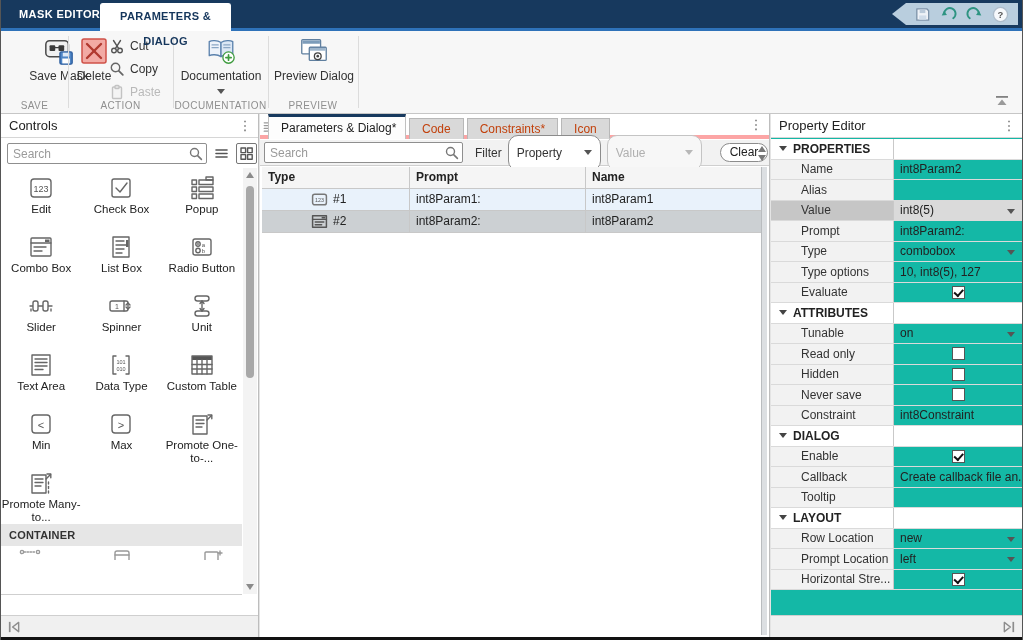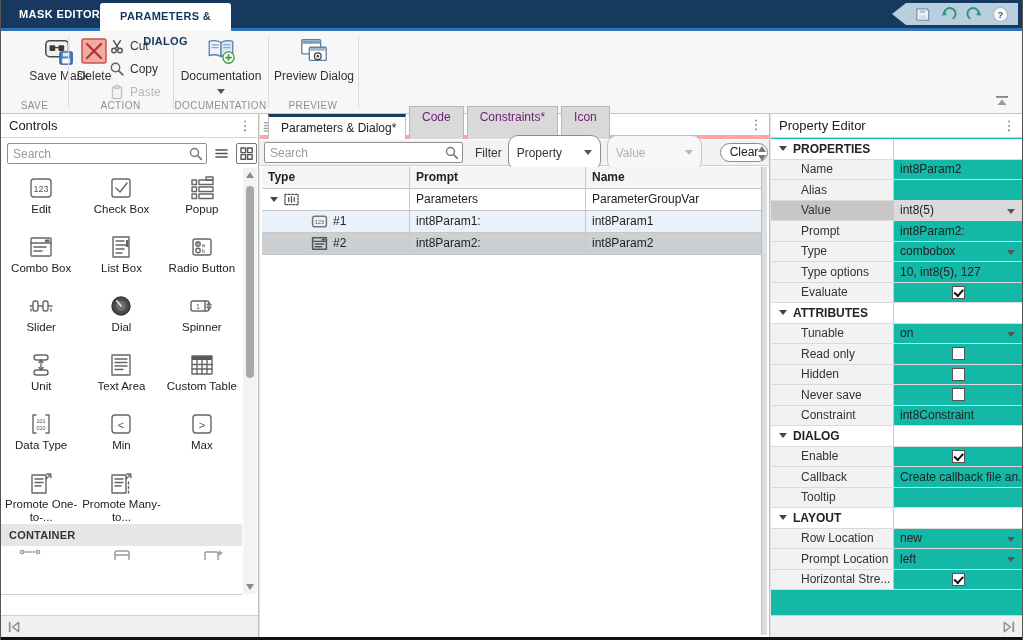--- a/index.html
+++ b/index.html
@@ -76,21 +76,21 @@
   .skip-ic { position:absolute; top:4px; width:14px; height:14px; }
 
   
   #mid-panel { position:absolute; left:259px; top:0; bottom:0; width:509px; background:#fff; }
   .tabbar { position:absolute; top:0; left:0; right:0; height:25px; border-bottom:4px solid #fca5a5; background:#fff; }
   .ministack { position:absolute; left:2px; top:7px; width:10px; height:12px; }
   #tabs { position:absolute; left:8px; top:0; height:25px; display:flex; align-items:flex-end; gap:3px; }
   .tab { font-size:12px; text-align:center; white-space:nowrap; padding:0 12px; }
   .tab.active { height:25px; line-height:22px; background:#fdfdfd; border:1px solid #c0c0c0; border-bottom:none;
                 border-top:3px solid #17395e; color:#222; position:relative; z-index:2; }
-  .tab.inactive { height:33px; line-height:20px; background:#d9d9d9; border:1px solid #b8b8b8; border-bottom:none; color:#701a75; }
+  .tab.inactive { height:21px; line-height:20px; background:#d9d9d9; border:1px solid #b8b8b8; border-bottom:none; color:#c2410c; }
   .filterbar { position:absolute; top:26px; left:0; right:0; height:26px; background:#f2f2f2;
                border-bottom:1px solid #cfcfcf; display:flex; align-items:center; padding-left:4px; gap:6px; }
   .pill { height:36px; border:1px solid #8c8c8c; border-radius:10px; background:#fff; display:flex;
           align-items:center; justify-content:space-between; padding:0 8px; font-size:12px; color:#333; }
   .pill.disabled { border-color:#c4c4c4; color:#b0b0b0; background:#f7f7f7; }
   .pill.disabled .dd-caret { border-top-color:#b8b8b8; }
   .clear-btn { height:19px; border:1px solid #8c8c8c; border-radius:10px; background:#fff; padding:0 9px;
                font-size:12px; color:#222; line-height:17px; }
   .row-scroll { position:absolute; right:2px; top:27px; width:11px; height:24px; display:flex; flex-direction:column;
                 align-items:center; justify-content:center; gap:3px; }
@@ -344,28 +344,20 @@
                   <line x1="3" y1="14" x2="25" y2="14"></line>
                   <rect x="6" y="9" width="5" height="10" rx="2" fill="#fff"></rect>
                   <rect x="16" y="9" width="5" height="10" rx="2" fill="#fff"></rect>
                   <line x1="4" y1="17" x2="4" y2="19"></line>
                   <line x1="24" y1="17" x2="24" y2="19"></line>
                 </svg></span>
               <span class="ctl-label">Slider</span>
             </div>
             <div class="ctl-item">
               <span class="ctl-icon"><svg viewBox="0 0 28 28" width="100%" height="100%" fill="none" stroke="#666" stroke-width="1.4" stroke-linecap="round" stroke-linejoin="round">
-                  <circle cx="14" cy="14" r="9" fill="#4c4c4c" stroke="#333"></circle>
-                  <circle cx="14" cy="14" r="5" fill="#6f6f6f" stroke="none"></circle>
-                  <line x1="14" y1="14" x2="10" y2="9" stroke="#e6e6e6" stroke-width="1.8"></line>
-                </svg></span>
-              <span class="ctl-label">Dial</span>
-            </div>
-            <div class="ctl-item">
-              <span class="ctl-icon"><svg viewBox="0 0 28 28" width="100%" height="100%" fill="none" stroke="#666" stroke-width="1.4" stroke-linecap="round" stroke-linejoin="round">
                   <rect x="3" y="9" width="18" height="10" rx="2"></rect>
                   <text x="10" y="16.5" font-size="7" fill="#555" stroke="none" text-anchor="middle" font-family="Liberation Sans, sans-serif">1</text>
                   <line x1="17" y1="9" x2="17" y2="19"></line>
                   <path d="M19 13 l2 -2 l2 2"></path>
                   <path d="M19 15 l2 2 l2 -2"></path>
                 </svg></span>
               <span class="ctl-label">Spinner</span>
             </div>
             <div class="ctl-item">
               <span class="ctl-icon"><svg viewBox="0 0 28 28" width="100%" height="100%" fill="none" stroke="#666" stroke-width="1.4" stroke-linecap="round" stroke-linejoin="round">
@@ -379,41 +371,41 @@
             </div>
             <div class="ctl-item">
               <span class="ctl-icon"><svg viewBox="0 0 28 28" width="100%" height="100%" fill="none" stroke="#666" stroke-width="1.4" stroke-linecap="round" stroke-linejoin="round">
                   <rect x="5" y="4" width="18" height="20"></rect>
                   <line x1="8" y1="8" x2="20" y2="8"></line>
                   <line x1="8" y1="11.5" x2="20" y2="11.5"></line>
                   <line x1="8" y1="15" x2="20" y2="15"></line>
                   <line x1="8" y1="18.5" x2="16" y2="18.5"></line>
                 </svg></span>
               <span class="ctl-label">Text Area</span>
+            </div>
+            <div class="ctl-item">
+              <span class="ctl-icon"><svg viewBox="0 0 28 28" width="100%" height="100%" fill="none" stroke="#666" stroke-width="1.4" stroke-linecap="round" stroke-linejoin="round">
+                  <path d="M9 5 H6 V23 H9"></path>
+                  <path d="M19 5 H22 V23 H19"></path>
+                  <text x="14" y="13" font-size="5.5" fill="#555" stroke="none" text-anchor="middle" font-family="Liberation Sans, sans-serif">101</text>
+                  <text x="14" y="19.5" font-size="5.5" fill="#555" stroke="none" text-anchor="middle" font-family="Liberation Sans, sans-serif">010</text>
+                </svg></span>
+              <span class="ctl-label">Data Type</span>
             </div>
             <div class="ctl-item">
               <span class="ctl-icon"><svg viewBox="0 0 28 28" width="100%" height="100%" fill="none" stroke="#666" stroke-width="1.4" stroke-linecap="round" stroke-linejoin="round">
                   <rect x="4" y="5" width="20" height="4" fill="#555" stroke="none"></rect>
                   <rect x="4" y="5" width="20" height="18"></rect>
                   <line x1="9" y1="9" x2="9" y2="23"></line>
                   <line x1="14" y1="9" x2="14" y2="23"></line>
                   <line x1="19" y1="9" x2="19" y2="23"></line>
                   <line x1="4" y1="13.5" x2="24" y2="13.5"></line>
                   <line x1="4" y1="18" x2="24" y2="18"></line>
                 </svg></span>
               <span class="ctl-label">Custom Table</span>
-            </div>
-            <div class="ctl-item">
-              <span class="ctl-icon"><svg viewBox="0 0 28 28" width="100%" height="100%" fill="none" stroke="#666" stroke-width="1.4" stroke-linecap="round" stroke-linejoin="round">
-                  <path d="M9 5 H6 V23 H9"></path>
-                  <path d="M19 5 H22 V23 H19"></path>
-                  <text x="14" y="13" font-size="5.5" fill="#555" stroke="none" text-anchor="middle" font-family="Liberation Sans, sans-serif">101</text>
-                  <text x="14" y="19.5" font-size="5.5" fill="#555" stroke="none" text-anchor="middle" font-family="Liberation Sans, sans-serif">010</text>
-                </svg></span>
-              <span class="ctl-label">Data Type</span>
             </div>
             <div class="ctl-item">
               <span class="ctl-icon"><svg viewBox="0 0 28 28" width="100%" height="100%" fill="none" stroke="#666" stroke-width="1.4" stroke-linecap="round" stroke-linejoin="round">
                   <rect x="5" y="5" width="18" height="18" rx="3"></rect>
                   <text x="14" y="18.5" font-size="11" fill="#555" stroke="none" text-anchor="middle" font-family="Liberation Sans, sans-serif">&lt;</text>
                 </svg></span>
               <span class="ctl-label">Min</span>
             </div>
             <div class="ctl-item">
               <span class="ctl-icon"><svg viewBox="0 0 28 28" width="100%" height="100%" fill="none" stroke="#666" stroke-width="1.4" stroke-linecap="round" stroke-linejoin="round">
@@ -524,35 +516,20 @@
         <span class="tri-up" style="border-bottom-color:#777;"></span>
         <span class="tri-dn" style="border-top-color:#777;"></span>
       </div>
       <div class="tablewrap">
         <div class="thead">
           <div class="tcell c-type">Type</div>
           <div class="tcell c-prompt">Prompt</div>
           <div class="tcell c-name">Name</div>
         </div>
         <div id="tbody">
-            <div class="trow">
-              <div class="tcell c-type">
-                <span class="type-inner">
-                  <span class="tree-caret"></span>
-                  <span class="row-ic"><svg viewBox="0 0 18 16" width="100%" height="100%" fill="none" stroke="#666" stroke-width="1.4" stroke-linecap="round" stroke-linejoin="round">
-                      <rect x="2" y="2.5" width="14" height="11" stroke-dasharray="2 1.6" stroke="#555"></rect>
-                      <line x1="6" y1="6" x2="6" y2="10" stroke="#555"></line>
-                      <line x1="9" y1="5" x2="9" y2="11" stroke="#555"></line>
-                      <line x1="12" y1="6" x2="12" y2="10" stroke="#555"></line>
-                    </svg></span>
-                </span>
-              </div>
-              <div class="tcell c-prompt">Parameters</div>
-              <div class="tcell c-name">ParameterGroupVar</div>
-            </div>
             <div class="trow highlight">
               <div class="tcell c-type">
                 <span class="type-inner">
                   <span style="width: 38px; display: inline-block;"></span>
                   <span class="row-ic"><svg viewBox="0 0 16 14" width="100%" height="100%" fill="none" stroke="#666" stroke-width="1.4" stroke-linecap="round" stroke-linejoin="round">
                       <rect x="1.5" y="2" width="13" height="10" rx="2" stroke="#777"></rect>
                       <text x="8" y="9.5" font-size="5" fill="#555" stroke="none" text-anchor="middle" font-family="Liberation Sans, sans-serif">123</text>
                     </svg></span>
                   <span>#1</span>
                 </span>

